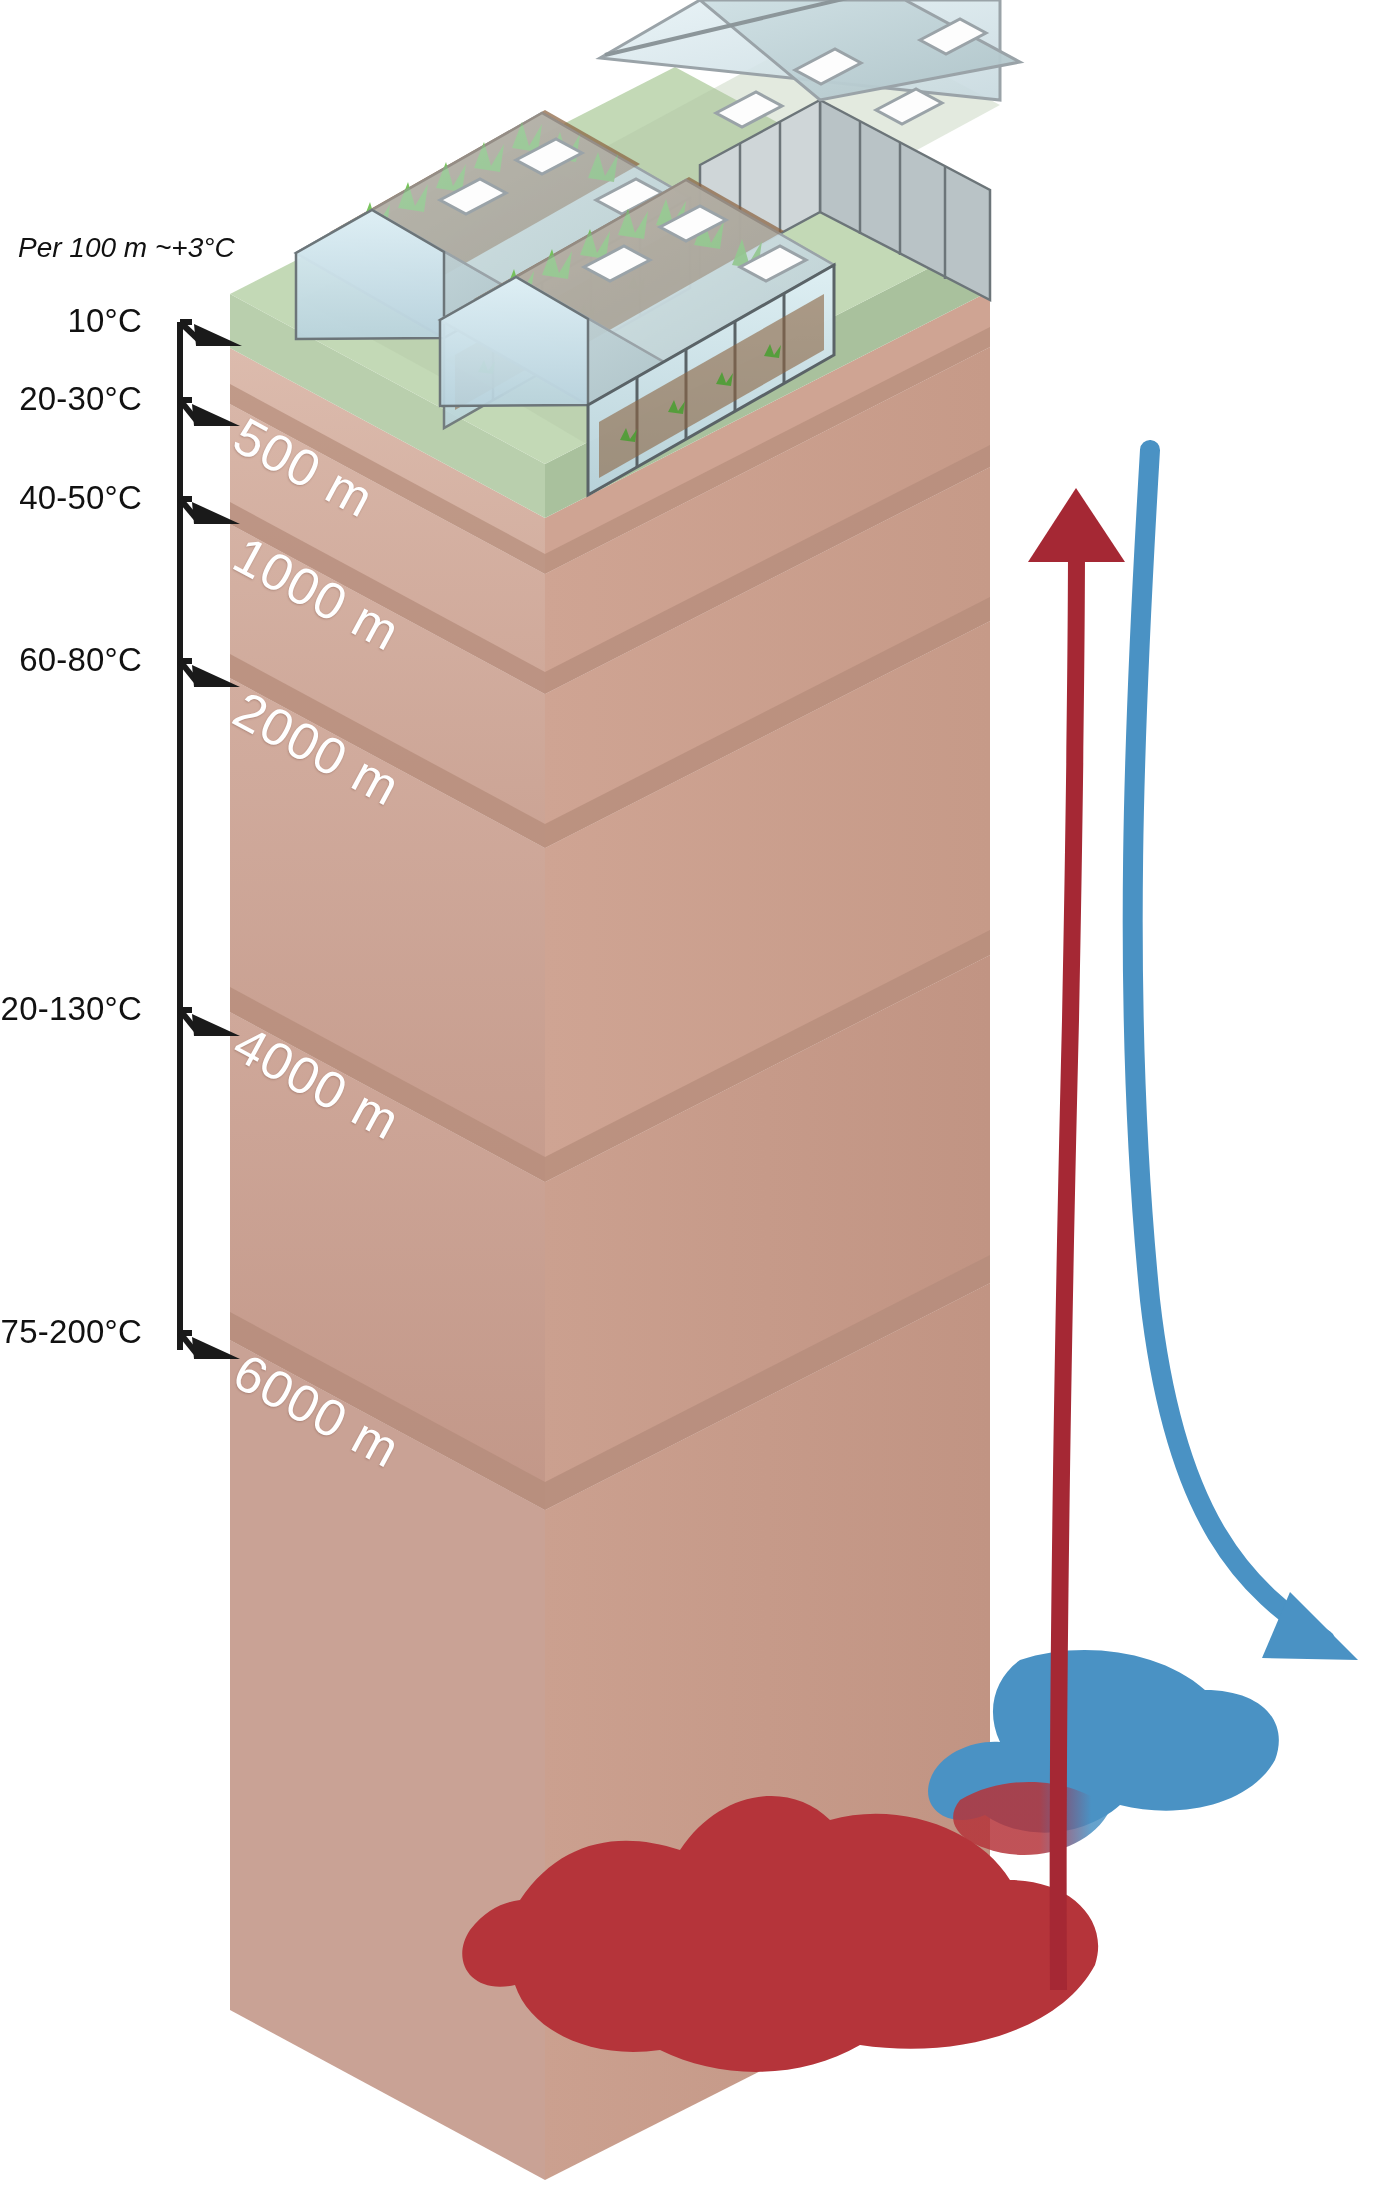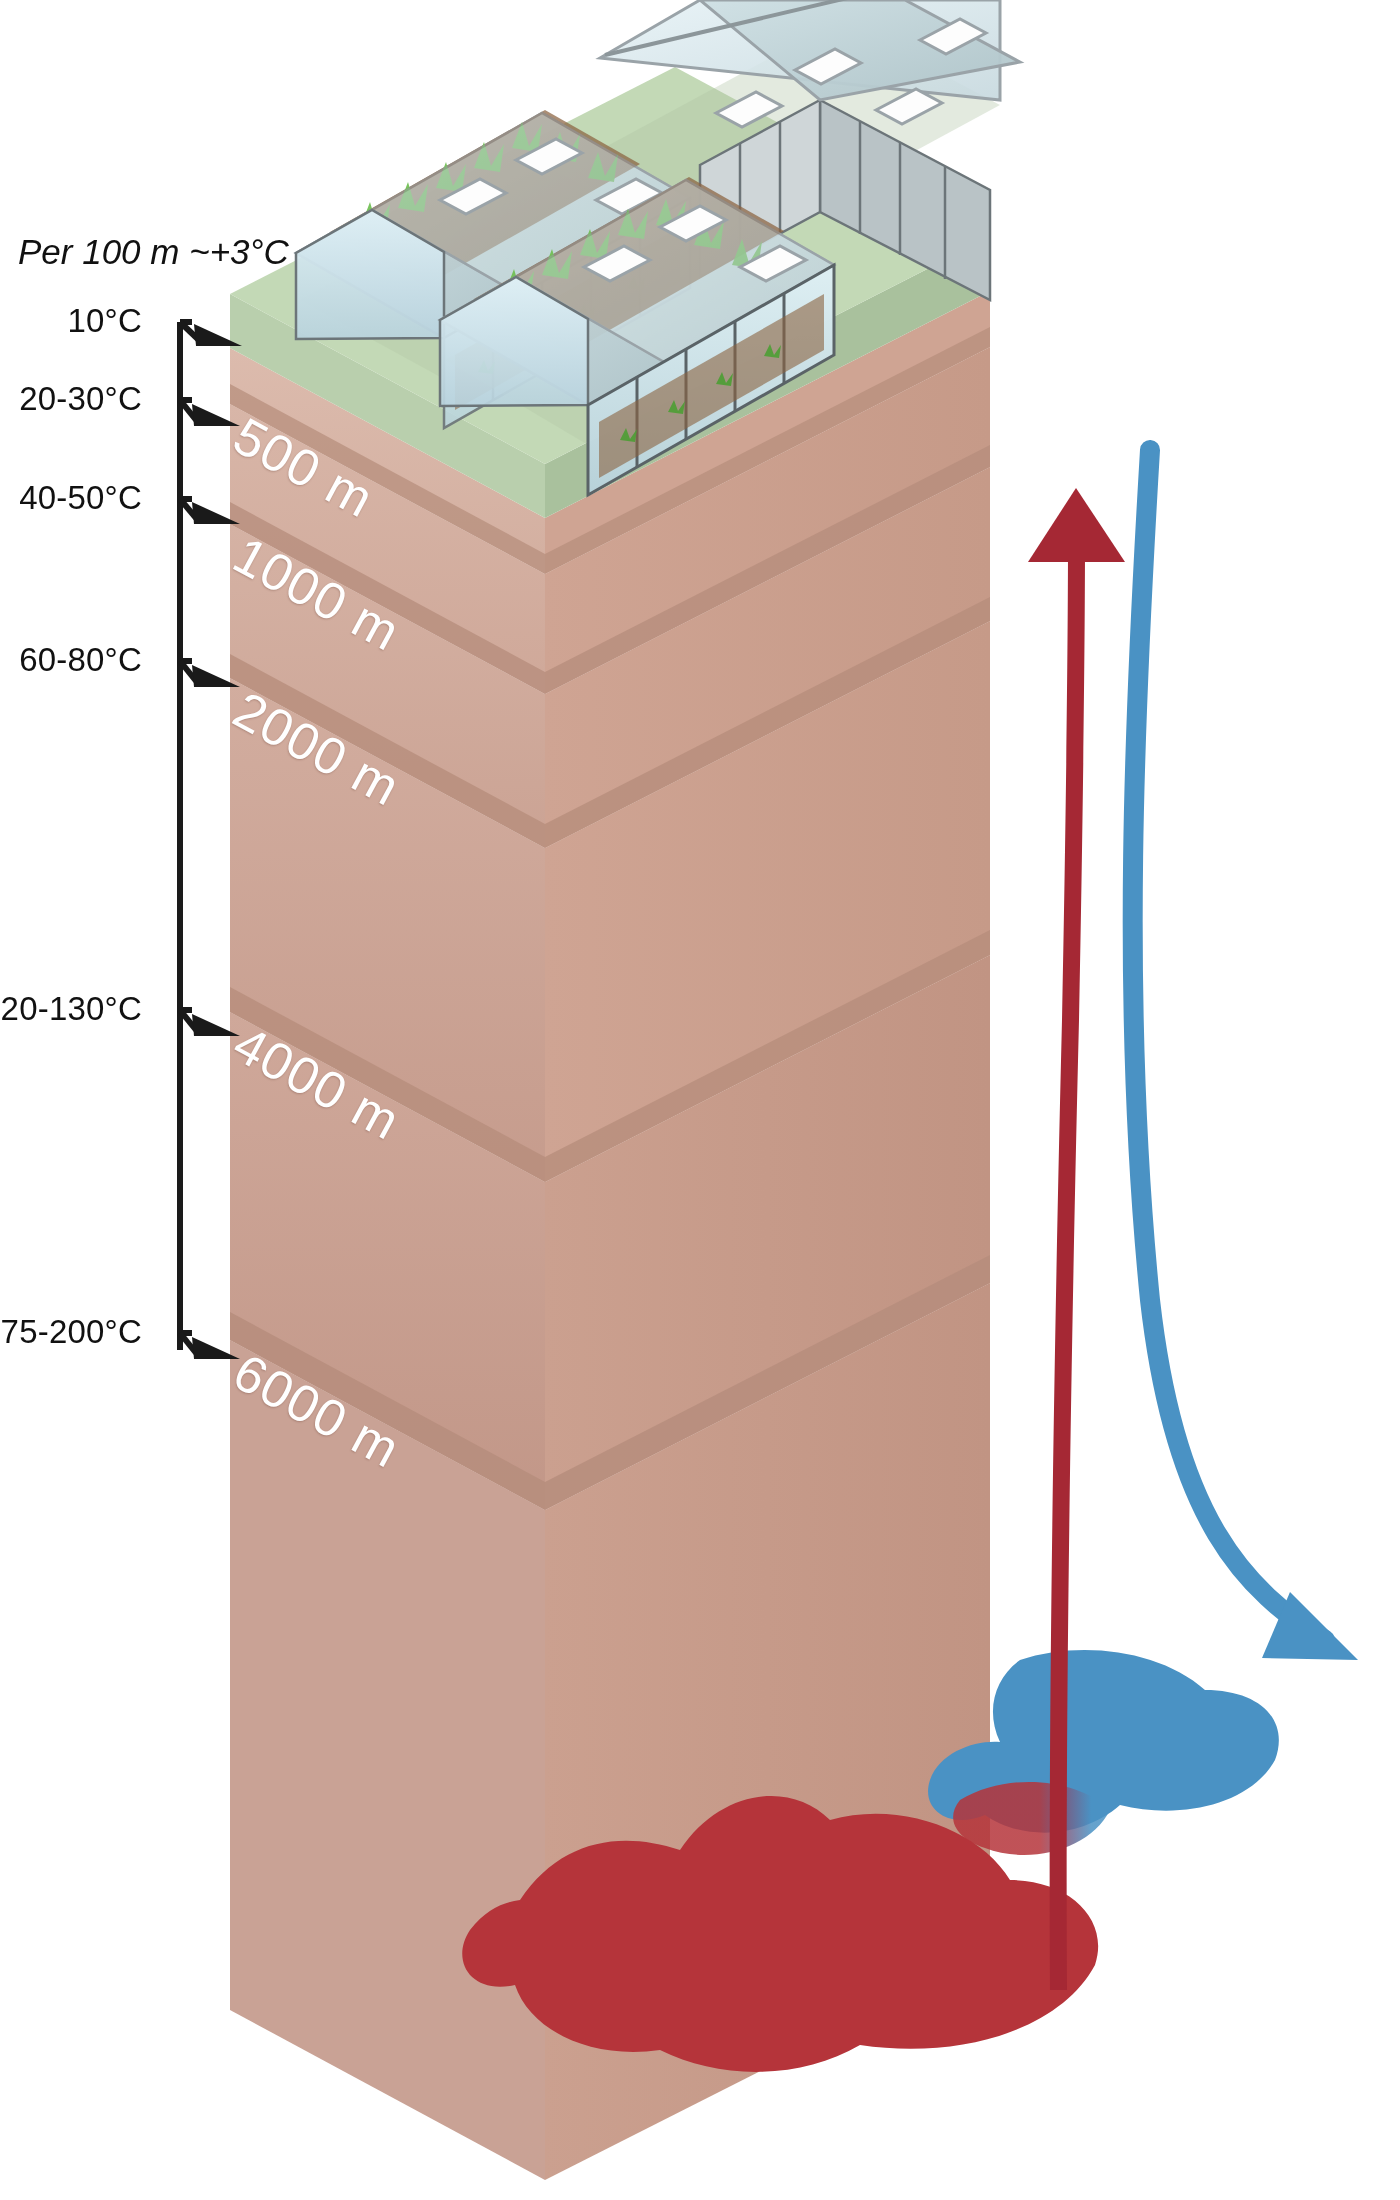--- a/index.html
+++ b/index.html
@@ -23,21 +23,21 @@
     text-align: right;
     color: #111111;
     font-size: 33px;
     letter-spacing: 0.2px;
     white-space: nowrap;
     font-family: "Liberation Sans", sans-serif;
   }
   .gradient-note {
     position: absolute;
     color: #111111;
-    font-size: 35px;
+    font-size: 28px;
     font-style: italic;
     white-space: nowrap;
     font-family: "Liberation Sans", sans-serif;
   }
 
   
   .depth-label {
     position: absolute;
     color: #ffffff;
     font-size: 52px;

